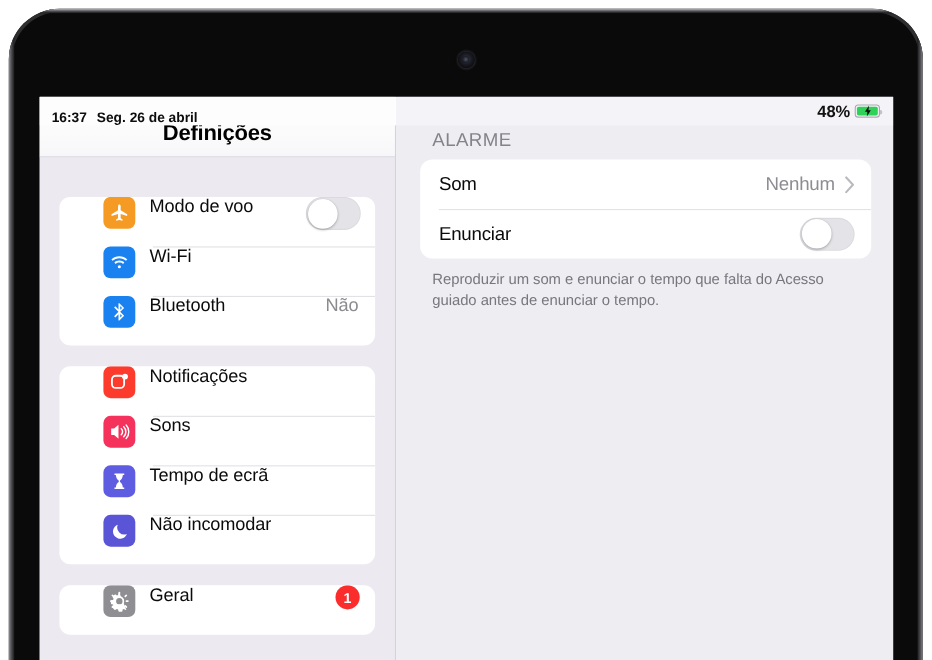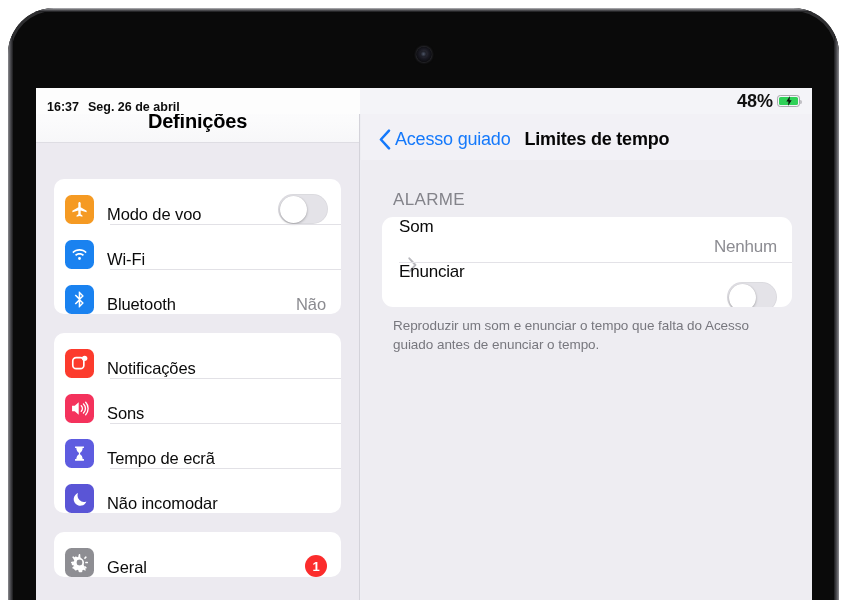--- a/index.html
+++ b/index.html
@@ -65,21 +65,21 @@
     display:flex; align-items:flex-end; gap:9px;
     padding-left:11px; width:324px; height:100%;
     background:#fdfdfd; padding-top:18px;
   }
   #statusbar-right {
     flex:1; height:100%;
     background:#f4f4f8;
     display:flex; align-items:center; justify-content:flex-end;
     padding-right:12px; gap:4px;
   }
-  .battery-pct { font-size:18px; font-weight:bold; color:#111; }
+  .battery-pct { font-size:15px; font-weight:bold; color:#111; }
   .battery-shell {
     position:relative; width:23px; height:11.5px;
     border:1.3px solid #aaa9ae; border-radius:3.2px;
     display:flex; align-items:center; padding:1px;
   }
   .battery-shell::after {
     content:""; position:absolute; right:-3.4px; top:3.4px;
     width:2px; height:4.4px; border-radius:0 1.6px 1.6px 0;
     background:#c3c2c7;
   }
@@ -107,22 +107,22 @@
   }
   #sidebar-title { font-size:20px; font-weight:bold; color:#000; letter-spacing:-.2px; }
   #sidebar-scroll {
     position:absolute; left:0; top:72px; width:100%; height:calc(100% - 72px);
   }
   .sb-group {
     margin:19px 18px 0 18px;
     background:#fff; border-radius:10px; overflow:hidden;
   }
   .sb-row {
-    display:flex; align-items:flex-end;
-    height:45px; padding-left:11px; position:relative;
+    display:flex; align-items:flex-start;
+    height:45px; padding-left:11px; position:relative;margin-left:29px;
   }
   .sb-row + .sb-row::before {
     content:""; position:absolute; left:56px; right:0; top:0;
     height:1px; background:#e2e1e6;
   }
   .sb-icon {
     width:29px; height:29px; border-radius:6.5px;
     flex:0 0 auto; margin-right:13px;
     display:flex; align-items:center; justify-content:center;
   }
@@ -180,22 +180,22 @@
 
   .section-header {
     font-size:17px; color:#83838a; letter-spacing:.35px;
     padding:30px 0 7px 32px;
   }
   .card {
     margin:0 20px 0 21px;
     background:#fff; border-radius:11px; overflow:hidden;
   }
   .card-row {
-    display:flex; 
-    height:45px; padding:0 15px 0 17px; position:relative;flex-direction:column;
+    display:flex; align-items:center;
+    height:45px; padding:0 15px 0 17px; position:relative;
   }
   .card-row + .card-row::before {
     content:""; position:absolute; left:17px; right:0; top:0;
     height:1px; background:#e3e2e7;
   }
   .card-label { font-size:17px; color:#0a0a0a; letter-spacing:-.2px; }
   .card-value {
     margin-left:auto; font-size:17px; color:#8c8c92; letter-spacing:-.2px;
   }
   .chevron { margin-left:9px; display:flex; align-items:center; }
@@ -330,29 +330,20 @@
             </span>
             <span class="sb-label">Geral</span>
             <span class="badge">1</span>
           </div>
         </div>
 
       </div>
     </div>
 
     <div id="detail">
-      <div id="detail-header">
-        <span id="back-button">
-          <svg width="12" height="21" viewBox="0 0 12 21">
-            <path d="M10 1.6 1.9 10.5 10 19.4" fill="none" stroke="#1579fb" stroke-width="2.5" stroke-linecap="round" stroke-linejoin="round"></path>
-          </svg>
-          <span id="back-label">Acesso guiado</span>
-        </span>
-        <span id="detail-title">Limites de tempo</span>
-      </div>
 
       <div class="section-header">ALARME</div>
 
       <div class="card">
         <div class="card-row">
           <span class="card-label">Som</span>
           <span class="card-value">Nenhum</span>
           <span class="chevron">
             <svg width="9" height="16" viewBox="0 0 9 16">
               <path d="M1.3 1.3 7.4 8l-6.1 6.7" fill="none" stroke="#b9b9be" stroke-width="1.9" stroke-linecap="round" stroke-linejoin="round"></path>

